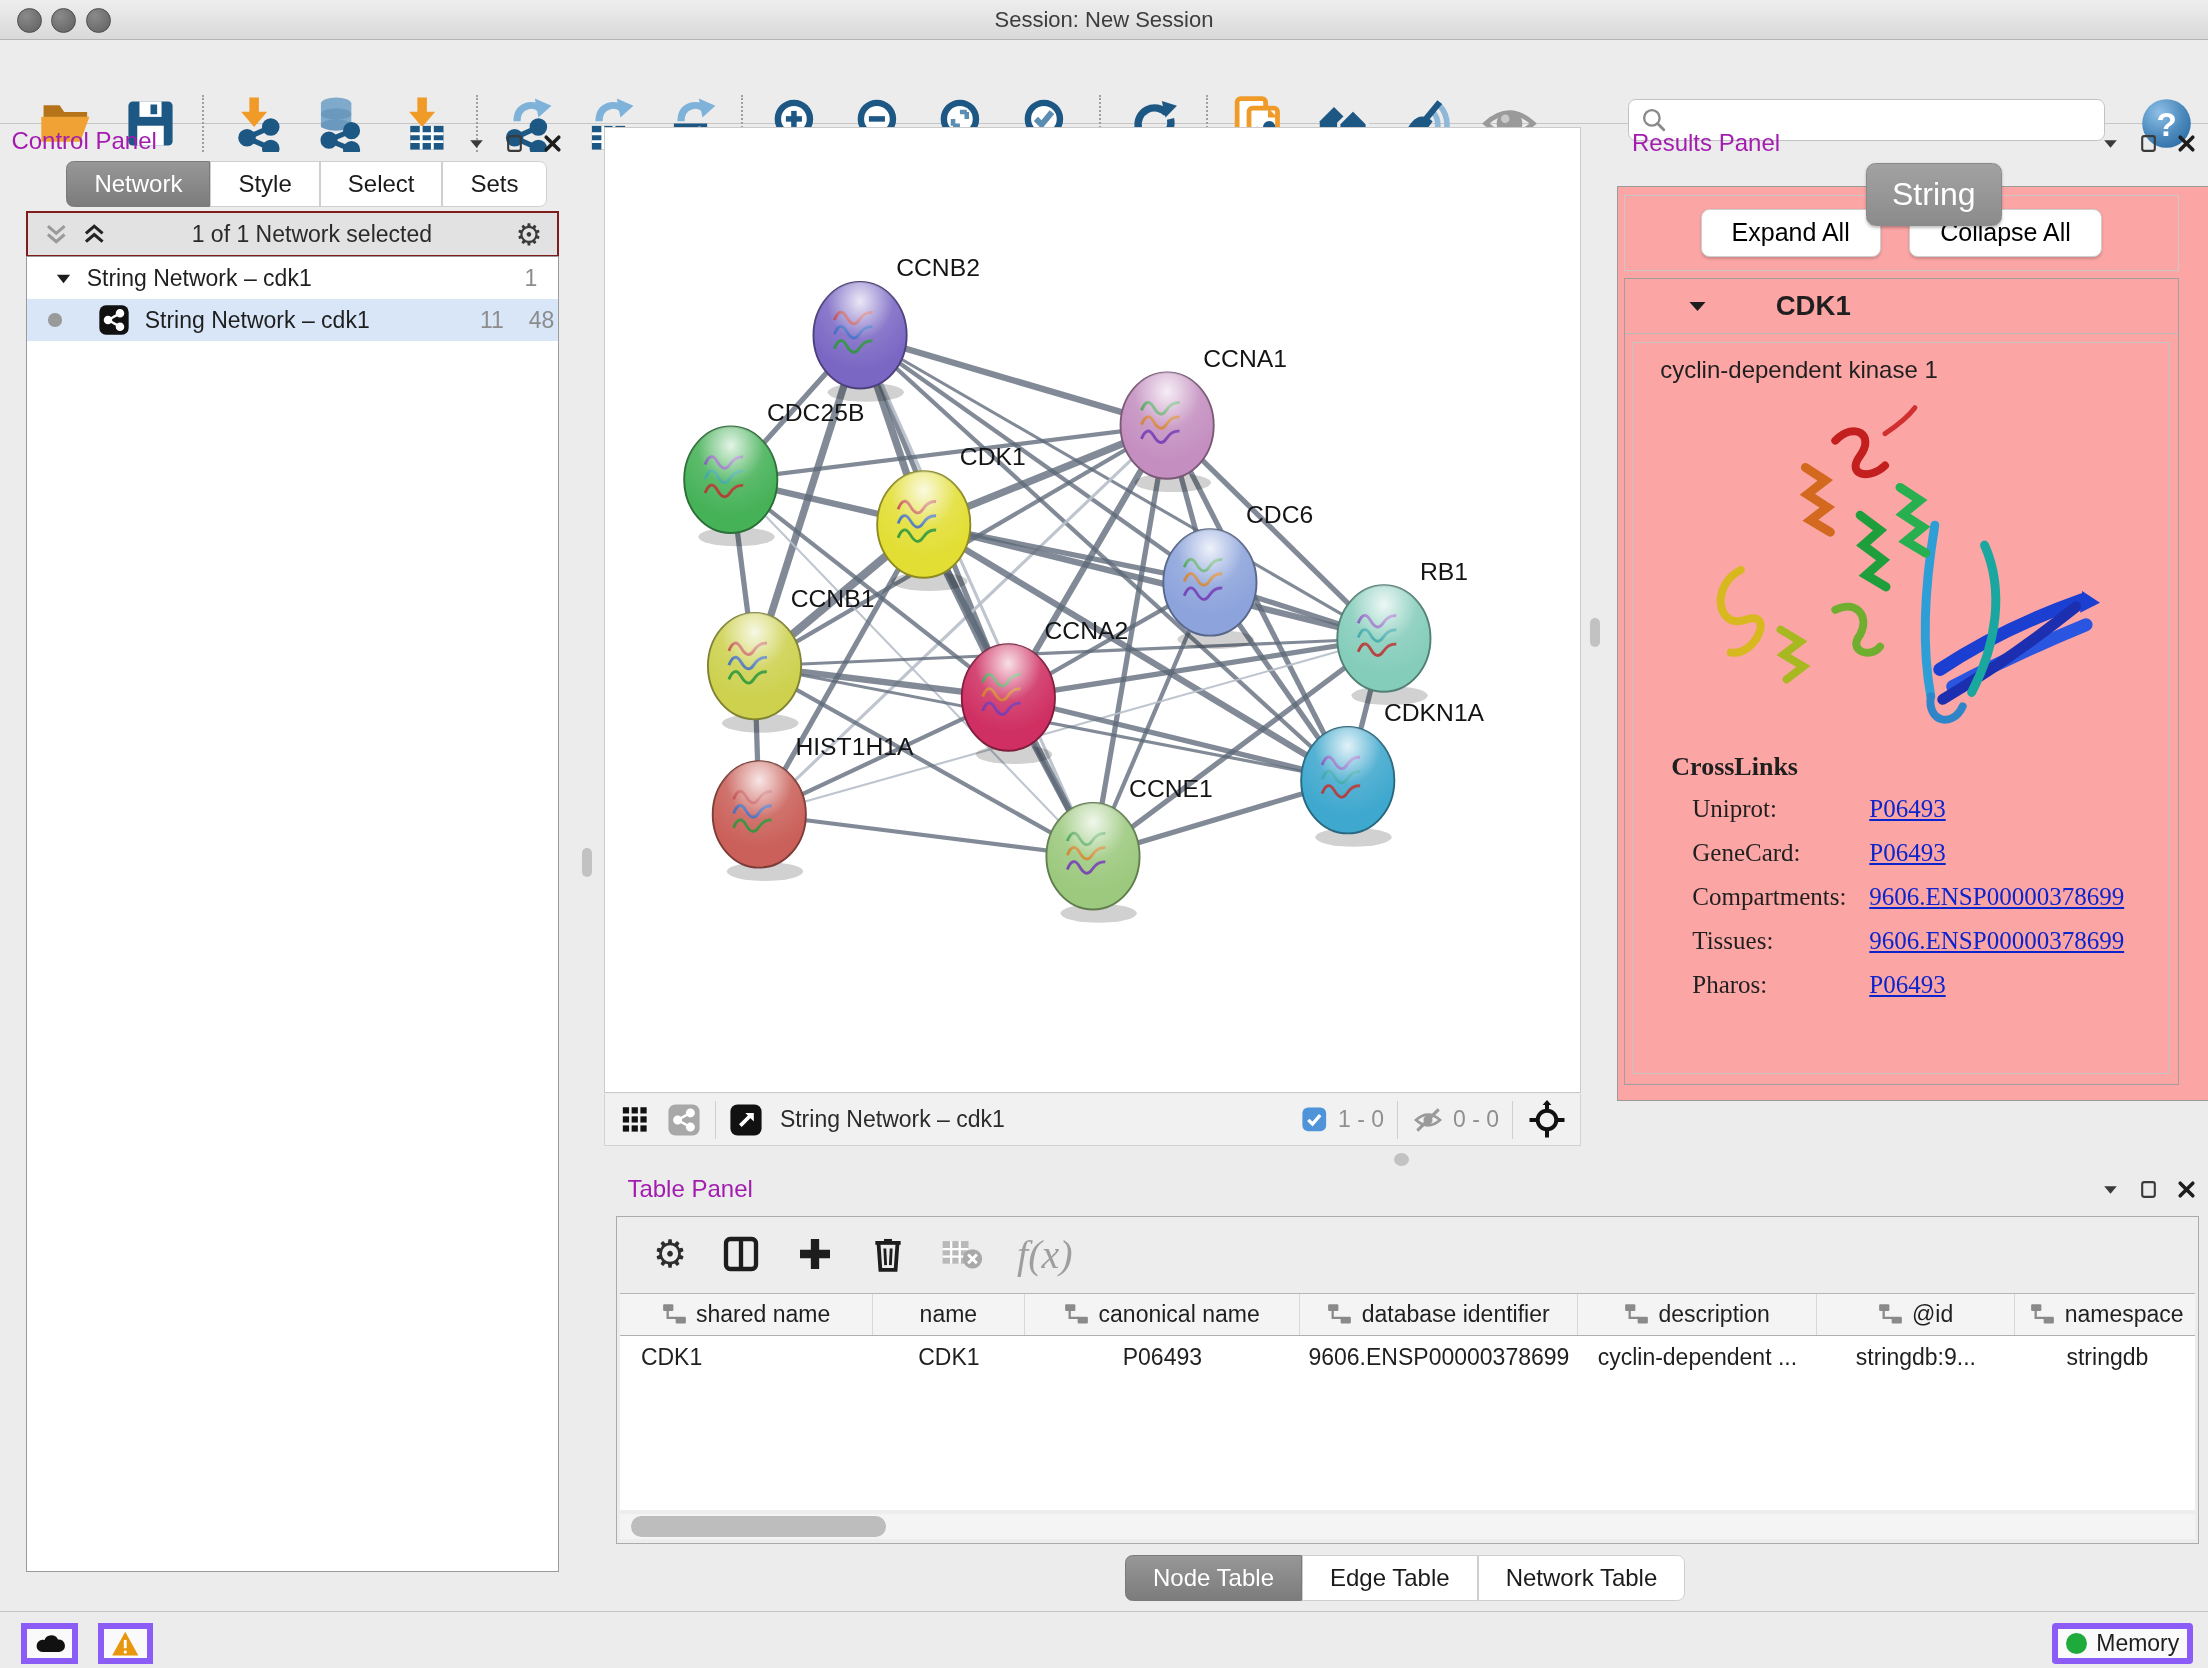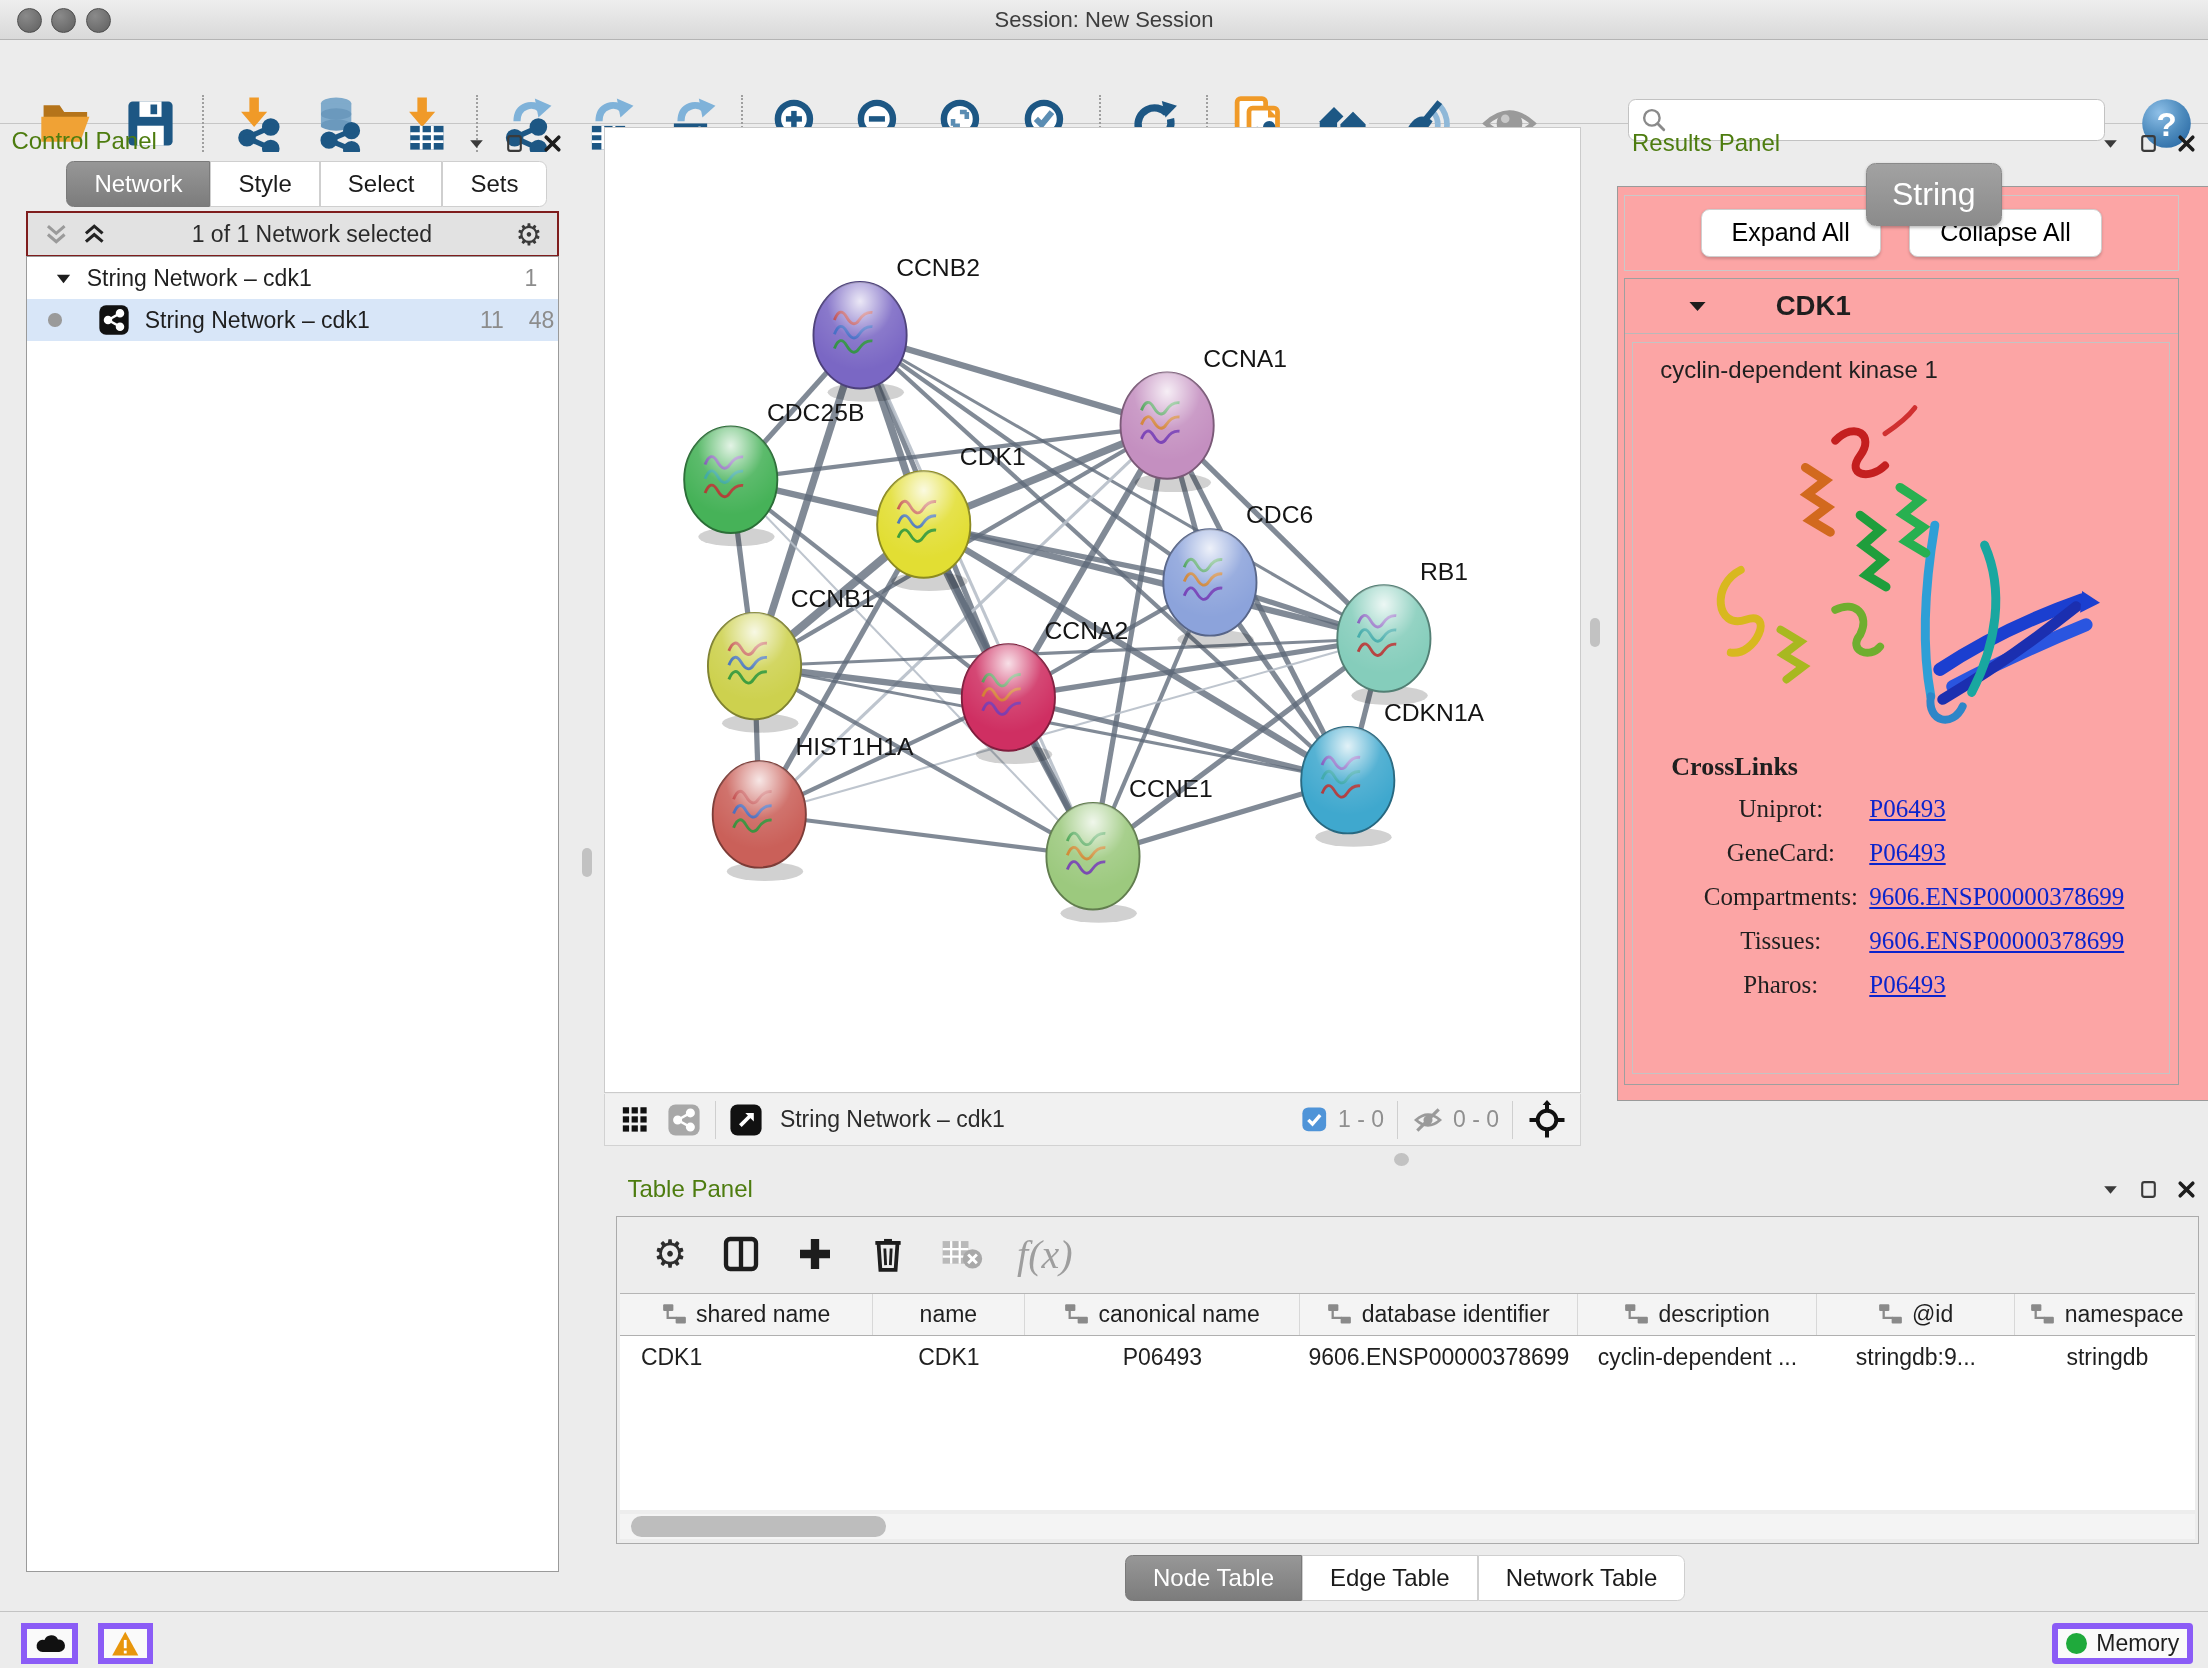--- a/index.html
+++ b/index.html
@@ -17,21 +17,21 @@
   #toolbar { left:0; top:40px; width:2208px; height:84px; background:#ececec;
     border-bottom:1px solid #c6c6c6; }
   .ticon { position:absolute; top:53px; width:61px; height:61px; display:flex;
     align-items:center; justify-content:center; }
   .tsep { position:absolute; top:55px; height:57px; border-left:2.9px dotted #9f9f9f; }
   #search-box { position:absolute; left:1628px; top:59px; width:477px; height:42px;
     background:#fff; border:1px solid #c2c2c2; border-radius:7.6px; display:flex; align-items:center; }
   #search-input { border:none; outline:none; flex:1; height:36px; font-size:21px;
     font-family:inherit; background:transparent; }
   
-  .panel-title { font-size:24px; color:#4d7c0f; }
+  .panel-title { font-size:24px; color:#a21caf; }
   .wbtns { position:absolute; display:flex; gap:17px; align-items:center; }
   
   #control-panel { left:11.4px; top:127px; width:559px; height:1455px; }
   .tabbar { display:flex; }
   .tab { height:46px; display:flex; align-items:center; justify-content:center;
     font-size:24px; background:#fff; border:1px solid #cfcfcf; padding:0 27px; color:#1b1b1b; }
   .tab.active { background:linear-gradient(#979797,#7c7c7c); color:#fff; border-color:#7a7a7a;
     border-radius:7.6px; }
   .tab:first-child { border-radius:7.6px 0 0 7.6px; }
   .tab:last-child { border-radius:0 7.6px 7.6px 0; }
@@ -67,21 +67,21 @@
     border:1px solid #9f9f9f; }
   #cdk1-head { height:55px; display:flex; align-items:center; border-bottom:1px solid #b9b9b9; }
   #cdk1-name { font-size:27.6px; font-weight:bold; margin-left:67px; }
   #cdk1-inner { position:absolute; left:7.6px; top:63px; width:538px; height:732px;
     border:1px solid #c4c4c4; }
   #cdk1-desc { font-size:24px; margin:13.3px 0 0 27px; }
   #crosslinks { position:absolute; left:38px; top:409px;
     font-family:"Liberation Serif","DejaVu Serif",serif; }
   #crosslinks h3 { font-size:26px; margin-bottom:13.3px; }
   .cl-row { display:flex; font-size:25px; margin-bottom:16px; }
-  .cl-row .cl-label { width:177px; margin-left:21px;text-align:center; }
+  .cl-row .cl-label { width:177px; margin-left:21px; }
   .cl-row a { color:#0b24cc; text-decoration:underline; }
   
   #table-panel { left:616px; top:1173px; width:1583px; height:433px; }
   #tp-box { position:absolute; left:0px; top:43px; width:1583px; height:328px;
     border:1px solid #ababab; background:#ededed; }
   #tp-toolbar { height:74px; display:flex; align-items:center; gap:34px; padding-left:36px; }
   #node-table { position:absolute; left:2.9px; top:76px; width:1575px; height:217px;
     background:#fff; border-top:1px solid #b5b5b5; overflow:hidden; }
   .thead { display:flex; height:42px; background:#f4f4f4; border-bottom:1.9px solid #b0b0b0; }
   .th { display:flex; align-items:center; justify-content:center; gap:9.5px; font-size:23px;

